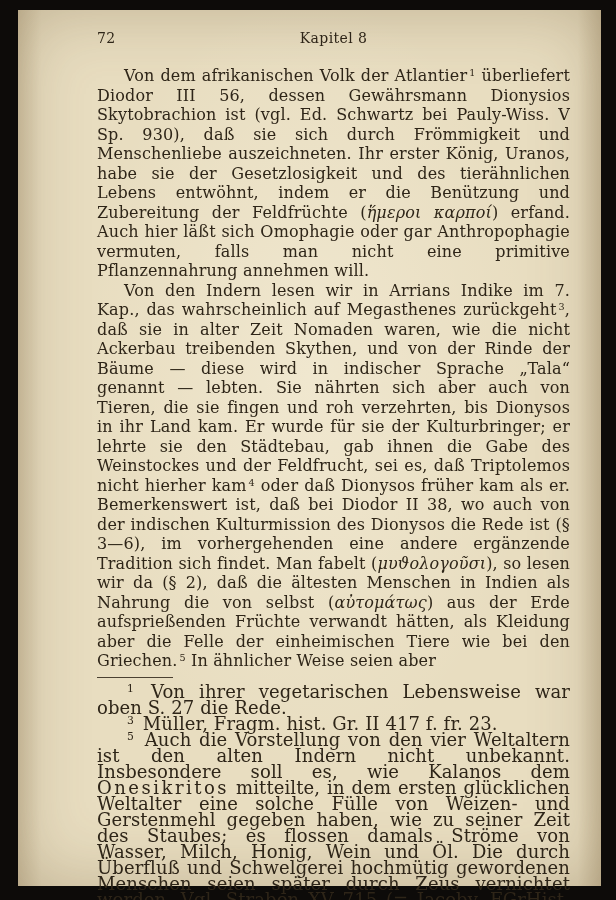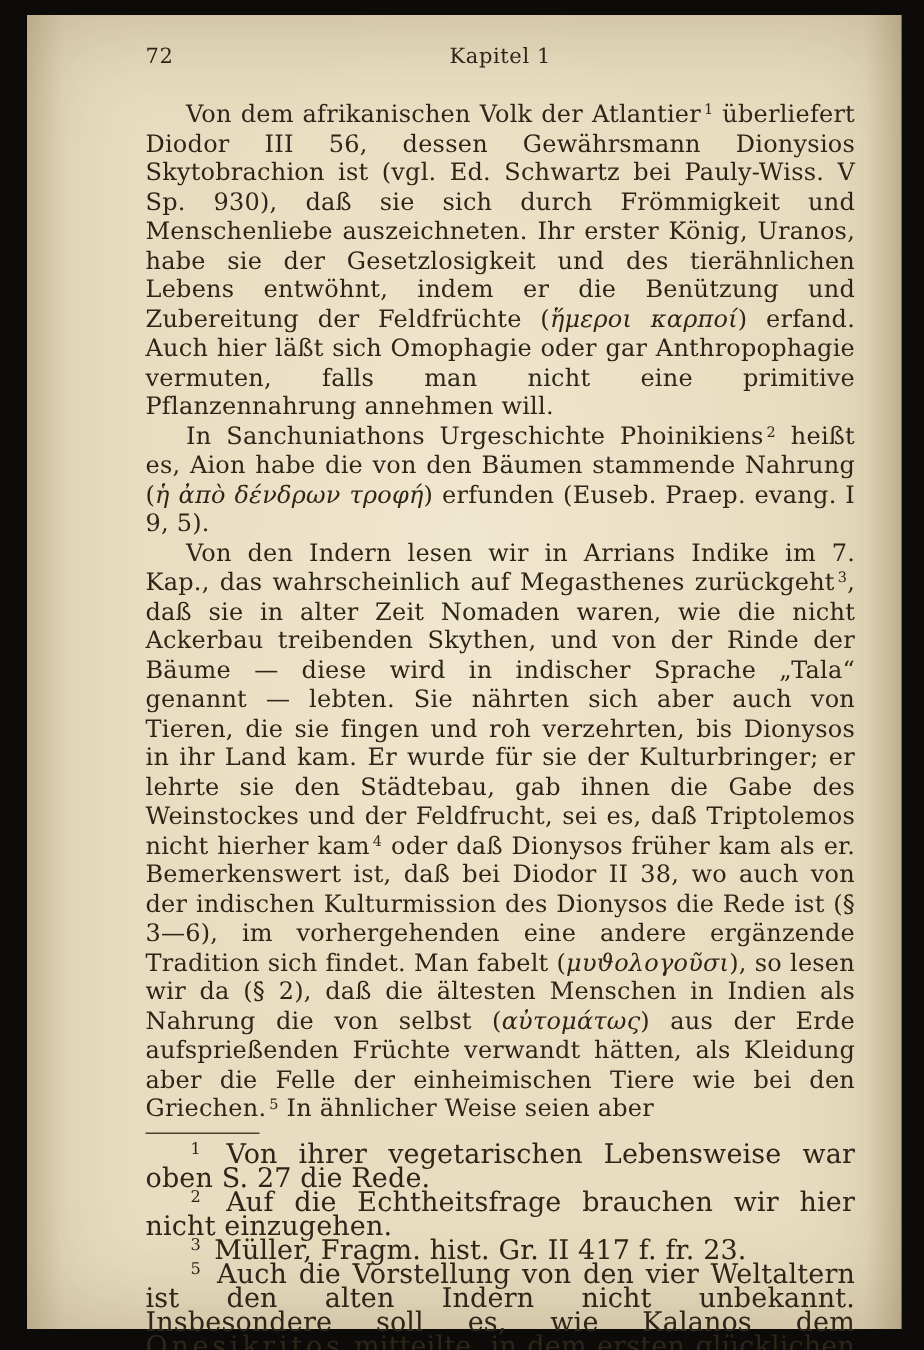--- a/index.html
+++ b/index.html
@@ -72,33 +72,31 @@
 </style>
 </head>
 <body>
 
 <div class="scan">
   <div class="book-page">
     <div class="content">
 
       <div class="page-header">
         <span class="page-num">72</span>
-        <span class="chapter">Kapitel 1</span>
+        <span class="chapter">Kapitel 8</span>
       </div>
 
       <div class="body-text">
         <p><span>Von dem afrikanischen Volk der Atlantier</span><sup class="fnref">1</sup><span> überliefert Diodor III 56, dessen Gewährsmann Dionysios Skytobrachion ist (vgl. Ed. Schwartz bei Pauly-Wiss. V Sp. 930), daß sie sich durch Frömmigkeit und Menschenliebe auszeichneten. Ihr erster König, Uranos, habe sie der Gesetzlosigkeit und des tierähnlichen Lebens entwöhnt, indem er die Benützung und Zubereitung der Feldfrüchte (</span><span class="greek">ἥμεροι καρποί</span><span>) erfand. Auch hier läßt sich Omophagie oder gar Anthropophagie vermuten, falls man nicht eine primitive Pflanzennahrung annehmen will.</span></p>
-        <p><span>In Sanchuniathons Urgeschichte Phoinikiens</span><sup class="fnref">2</sup><span> heißt es, Aion habe die von den Bäumen stammende Nahrung (</span><span class="greek">ἡ ἀπὸ δένδρων τροφή</span><span>) erfunden (Euseb. Praep. evang. I 9, 5).</span></p>
         <p><span>Von den Indern lesen wir in Arrians Indike im 7. Kap., das wahrscheinlich auf Megasthenes zurückgeht</span><sup class="fnref">3</sup><span>, daß sie in alter Zeit Nomaden waren, wie die nicht Ackerbau treibenden Skythen, und von der Rinde der Bäume — diese wird in indischer Sprache „Tala“ genannt — lebten. Sie nährten sich aber auch von Tieren, die sie fingen und roh verzehrten, bis Dionysos in ihr Land kam. Er wurde für sie der Kulturbringer; er lehrte sie den Städtebau, gab ihnen die Gabe des Weinstockes und der Feldfrucht, sei es, daß Triptolemos nicht hierher kam</span><sup class="fnref">4</sup><span> oder daß Dionysos früher kam als er. Bemerkenswert ist, daß bei Diodor II 38, wo auch von der indischen Kulturmission des Dionysos die Rede ist (§ 3—6), im vorhergehenden eine andere ergänzende Tradition sich findet. Man fabelt (</span><span class="greek">μυϑολογοῦσι</span><span>), so lesen wir da (§ 2), daß die ältesten Menschen in Indien als Nahrung die von selbst (</span><span class="greek">αὐτομάτως</span><span>) aus der Erde aufsprießenden Früchte verwandt hätten, als Kleidung aber die Felle der einheimischen Tiere wie bei den Griechen.</span><sup class="fnref">5</sup><span> In ähnlicher Weise seien aber</span></p>
       </div>
 
       <div class="fn-rule"></div>
 
       <div class="footnotes">
         <p><sup class="fnref">1</sup><span><span> Von ihrer vegetarischen Lebensweise war oben S. 27 die Rede.</span></span></p>
-        <p><sup class="fnref">2</sup><span><span> Auf die Echtheitsfrage brauchen wir hier nicht einzugehen.</span></span></p>
         <p><sup class="fnref">3</sup><span><span> Müller, Fragm. hist. Gr. II 417 f. fr. 23.</span></span></p>
         <p><sup class="fnref">5</sup><span><span> Auch die Vorstellung von den vier Weltaltern ist den alten Indern nicht unbekannt.  Insbesondere soll es, wie Kalanos dem </span><span class="sperr">Onesikritos</span><span> mitteilte, in dem ersten glücklichen Weltalter eine solche Fülle von Weizen- und Gerstenmehl gegeben haben, wie zu seiner Zeit des Staubes; es flossen damals Ströme von Wasser, Milch, Honig, Wein und Öl.  Die durch Überfluß und Schwelgerei hochmütig gewordenen Menschen seien später durch Zeus vernichtet worden. Vgl. Strabon XV 715 (= Jacoby, FGrHist. II b 728 fr. 17).  Nach Wilamowitz, Hesiodos Erga, 1928, 139 hat an der angeführten Stelle der philosophische</span></span></p>
       </div>
 
     </div>
   </div>
 </div>
 
 </body></html>

